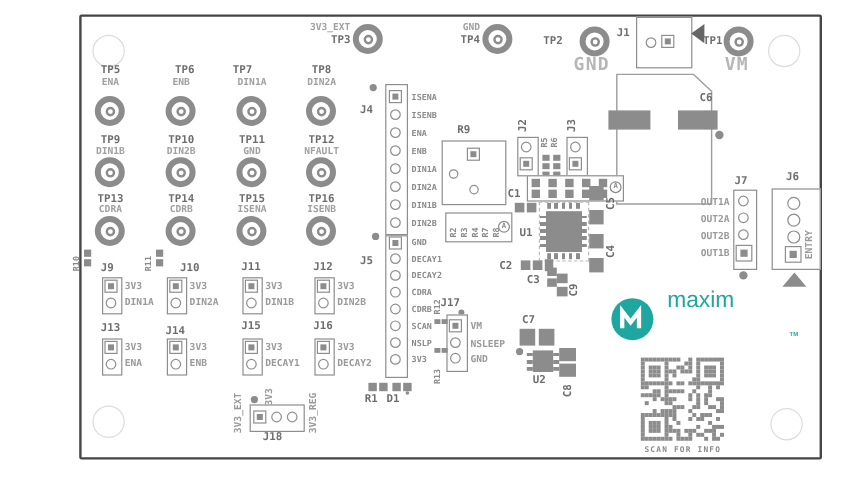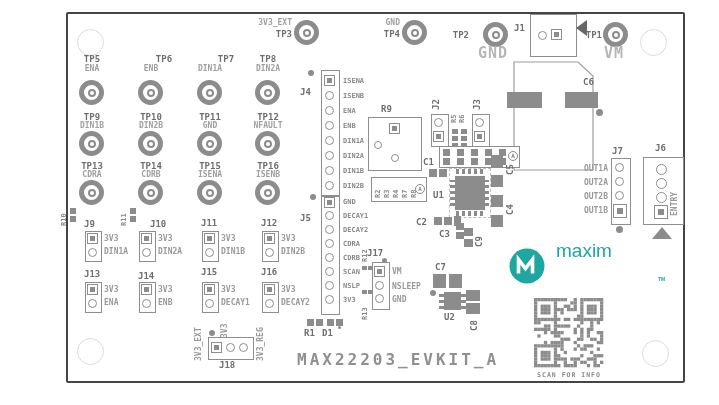--- a/index.html
+++ b/index.html
@@ -87,26 +87,26 @@
   <div class="a ref" style="left:583px;top:77px">C6</div>
   <div class="a pad" style="left:507px;top:92px;width:35px;height:16px"></div>
   <div class="a pad" style="left:565px;top:92px;width:33px;height:16px"></div>
   <div class="a dot" style="left:596px;top:109px;width:7px;height:7px"></div>
 
   <div class="a ref ctr" style="left:64px;top:54px;width:56px">TP5</div>
   <div class="a sig ctr" style="left:64px;top:64px;width:56px">ENA</div>
   <div class="a tp" style="left:79px;top:80px">
       <i></i>
     </div>
-  <div class="a ref ctr" style="left:136px;top:54px;width:56px">TP6</div>
+  <div class="a ref ctr" style="left:126px;top:54px;width:56px">TP6</div>
   <div class="a sig ctr" style="left:123px;top:64px;width:56px">ENB</div>
   <div class="a tp" style="left:138px;top:80px">
       <i></i>
     </div>
-  <div class="a ref ctr" style="left:198px;top:54px;width:56px">TP7</div>
+  <div class="a ref ctr" style="left:174px;top:54px;width:56px">TP7</div>
   <div class="a sig ctr" style="left:182px;top:64px;width:56px">DIN1A</div>
   <div class="a tp" style="left:197px;top:80px">
       <i></i>
     </div>
   <div class="a ref ctr" style="left:240px;top:54px;width:56px">TP8</div>
   <div class="a sig ctr" style="left:240px;top:64px;width:56px">DIN2A</div>
   <div class="a tp" style="left:255px;top:80px">
       <i></i>
     </div>
 
@@ -654,14 +654,13 @@
         <rect x="35.0" y="68.0" width="3.3" height="3.3"></rect>
         <rect x="38.3" y="68.0" width="3.3" height="3.3"></rect>
         <rect x="41.6" y="68.0" width="3.3" height="3.3"></rect>
         <rect x="54.8" y="68.0" width="3.3" height="3.3"></rect>
         <rect x="61.4" y="68.0" width="3.3" height="3.3"></rect>
         <rect x="64.7" y="68.0" width="3.3" height="3.3"></rect>
       </g>
     </svg>
   <div id="qrcap" class="a ctr" style="left:528px;top:371px;width:82px">SCAN FOR INFO</div>
 
-  <div id="title" class="a" style="left:297px;top:350px">MAX22203_EVKIT_A</div>
 </div>
 
 </body></html>

